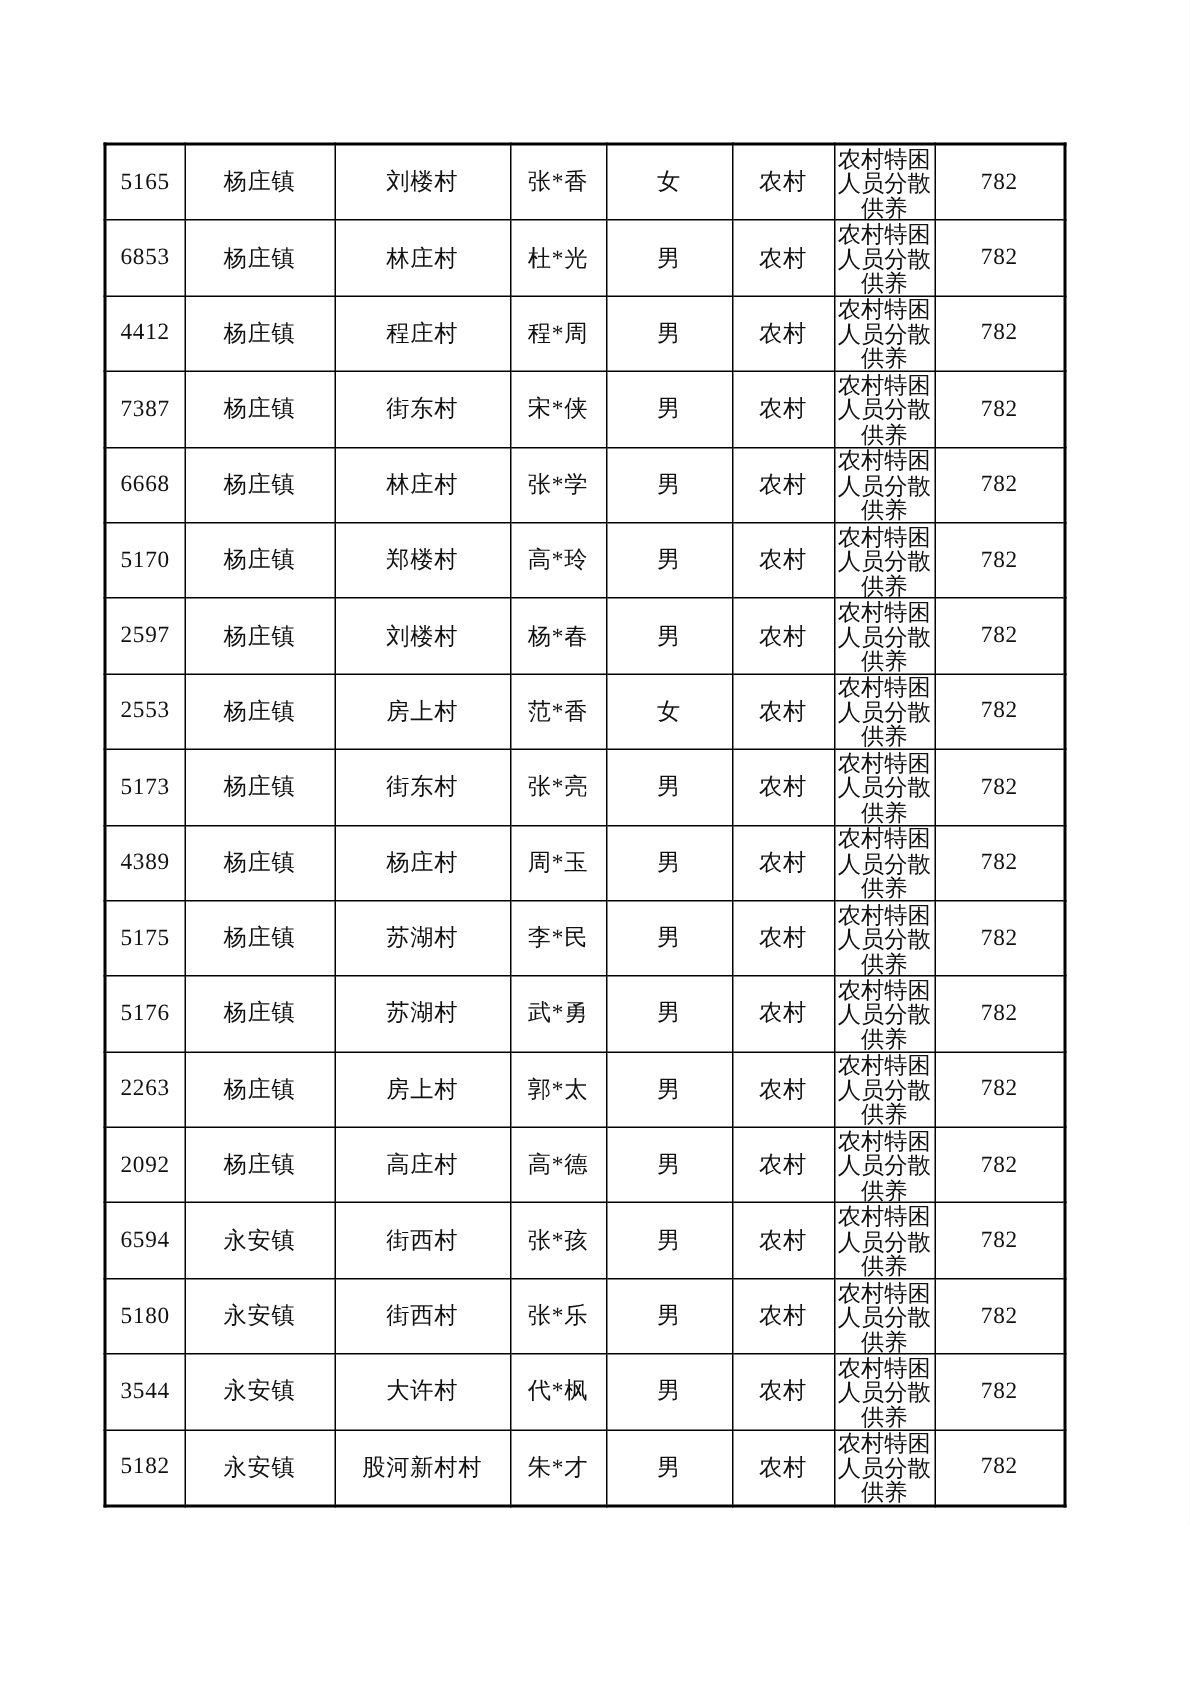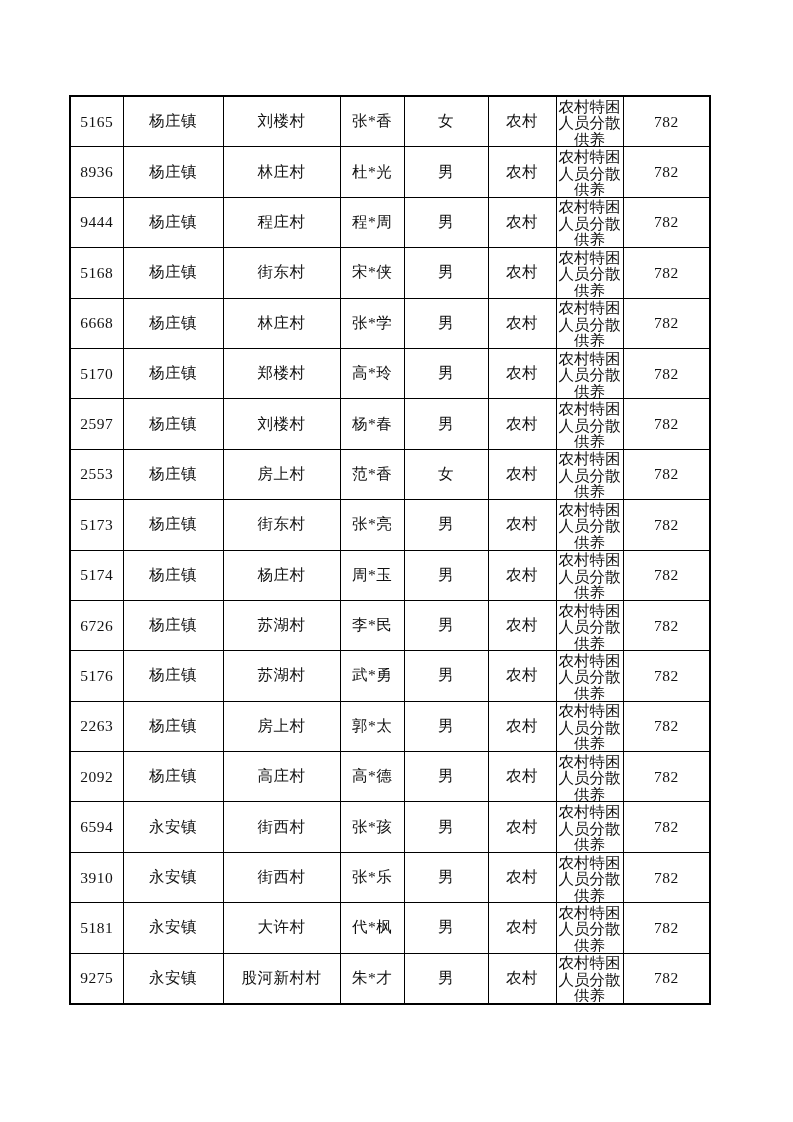--- a/index.html
+++ b/index.html
@@ -77,47 +77,47 @@
     <td>张*香</td>
     <td>女</td>
     <td>农村</td>
     <td class="cat-cell">
       <div class="cat-clip">农村特困人员分散供养</div>
     </td>
     <td>782</td>
   </tr>
 
   <tr>
-    <td>8936</td>
+    <td>6853</td>
     <td>杨庄镇</td>
     <td>林庄村</td>
     <td>杜*光</td>
     <td>男</td>
     <td>农村</td>
     <td class="cat-cell">
       <div class="cat-clip">农村特困人员分散供养</div>
     </td>
     <td>782</td>
   </tr>
 
   <tr>
-    <td>9444</td>
+    <td>4412</td>
     <td>杨庄镇</td>
     <td>程庄村</td>
     <td>程*周</td>
     <td>男</td>
     <td>农村</td>
     <td class="cat-cell">
       <div class="cat-clip">农村特困人员分散供养</div>
     </td>
     <td>782</td>
   </tr>
 
   <tr>
-    <td>5168</td>
+    <td>7387</td>
     <td>杨庄镇</td>
     <td>街东村</td>
     <td>宋*侠</td>
     <td>男</td>
     <td>农村</td>
     <td class="cat-cell">
       <div class="cat-clip">农村特困人员分散供养</div>
     </td>
     <td>782</td>
   </tr>
@@ -181,34 +181,34 @@
     <td>张*亮</td>
     <td>男</td>
     <td>农村</td>
     <td class="cat-cell">
       <div class="cat-clip">农村特困人员分散供养</div>
     </td>
     <td>782</td>
   </tr>
 
   <tr>
-    <td>5174</td>
+    <td>4389</td>
     <td>杨庄镇</td>
     <td>杨庄村</td>
     <td>周*玉</td>
     <td>男</td>
     <td>农村</td>
     <td class="cat-cell">
       <div class="cat-clip">农村特困人员分散供养</div>
     </td>
     <td>782</td>
   </tr>
 
   <tr>
-    <td>6726</td>
+    <td>5175</td>
     <td>杨庄镇</td>
     <td>苏湖村</td>
     <td>李*民</td>
     <td>男</td>
     <td>农村</td>
     <td class="cat-cell">
       <div class="cat-clip">农村特困人员分散供养</div>
     </td>
     <td>782</td>
   </tr>
@@ -259,47 +259,47 @@
     <td>张*孩</td>
     <td>男</td>
     <td>农村</td>
     <td class="cat-cell">
       <div class="cat-clip">农村特困人员分散供养</div>
     </td>
     <td>782</td>
   </tr>
 
   <tr>
-    <td>3910</td>
+    <td>5180</td>
     <td>永安镇</td>
     <td>街西村</td>
     <td>张*乐</td>
     <td>男</td>
     <td>农村</td>
     <td class="cat-cell">
       <div class="cat-clip">农村特困人员分散供养</div>
     </td>
     <td>782</td>
   </tr>
 
   <tr>
-    <td>5181</td>
+    <td>3544</td>
     <td>永安镇</td>
     <td>大许村</td>
     <td>代*枫</td>
     <td>男</td>
     <td>农村</td>
     <td class="cat-cell">
       <div class="cat-clip">农村特困人员分散供养</div>
     </td>
     <td>782</td>
   </tr>
 
   <tr>
-    <td>9275</td>
+    <td>5182</td>
     <td>永安镇</td>
     <td>股河新村村</td>
     <td>朱*才</td>
     <td>男</td>
     <td>农村</td>
     <td class="cat-cell">
       <div class="cat-clip">农村特困人员分散供养</div>
     </td>
     <td>782</td>
   </tr>

